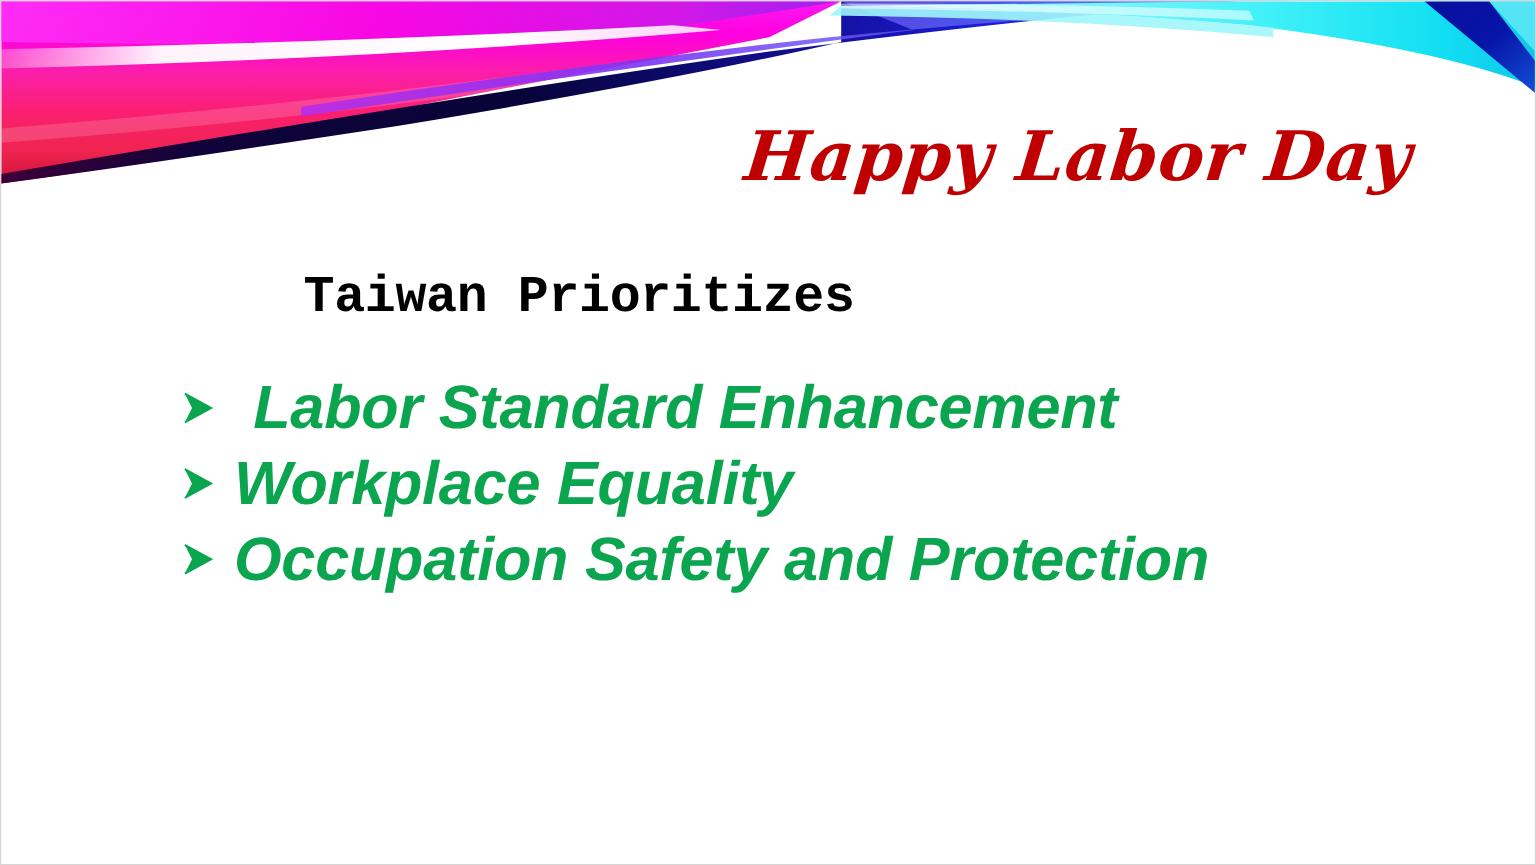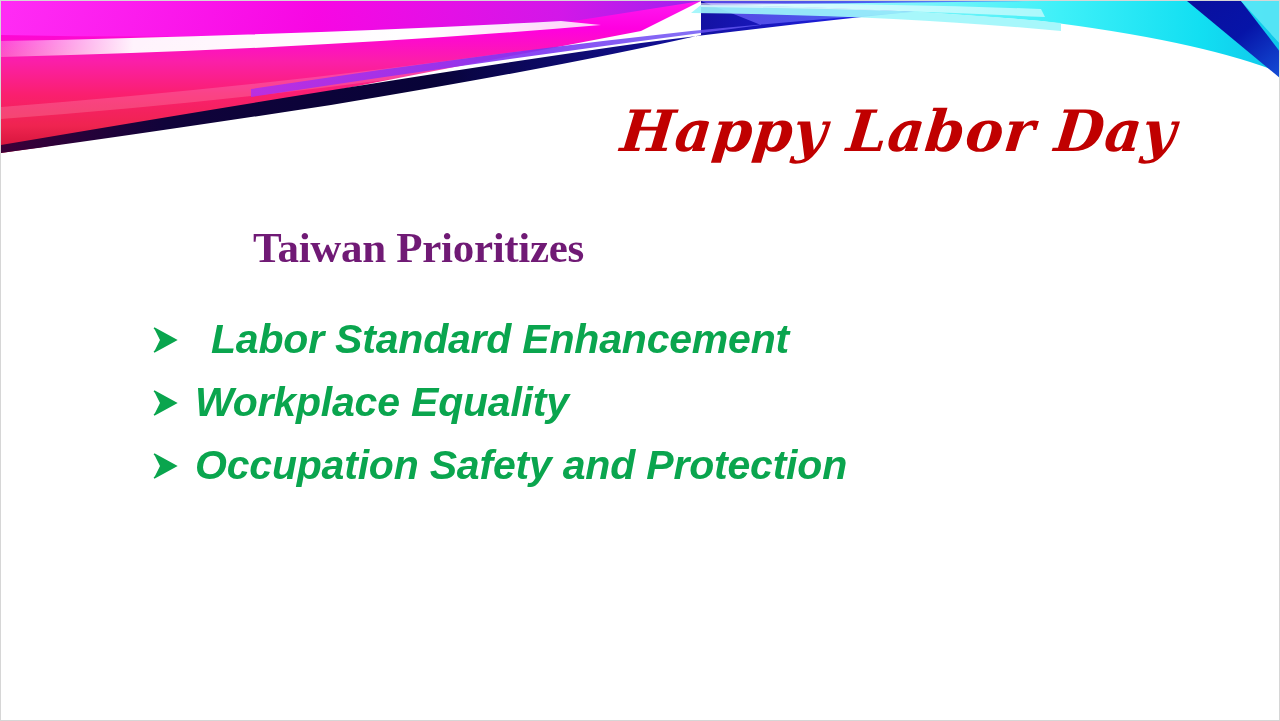--- a/index.html
+++ b/index.html
@@ -57,22 +57,22 @@
     line-height: 1.05;
     transform: skewX(-6deg);
     white-space: nowrap;
   }
 
   
   #heading {
     position: absolute;
     left: 252px;
     top: 222px;
-    color: #701a75;
-    font-family: Liberation Serif, serif;
+    color: #000000;
+    font-family: Liberation Mono, monospace;
     font-size: 43px;
     font-weight: bold;
     letter-spacing: -0.3px;
     white-space: nowrap;
   }
 
   
   #bullets {
     position: absolute;
     left: 150px;
@@ -93,21 +93,21 @@
     justify-content: flex-start;
   }
   .bullet-marker svg {
     display: block;
     width: 28px;
     height: 30px;
   }
   .bullet-text {
     color: #0aa54e;
     font-family: "Liberation Sans", sans-serif;
-    font-size: 41px;
+    font-size: 51px;
     font-weight: bold;
     font-style: italic;
     letter-spacing: -0.2px;
     white-space: nowrap;
     line-height: 1;
   }
   .gap-wide  { margin-left: 30px; }
   .gap-tight { margin-left: 14px; }
 </style>
 </head>

